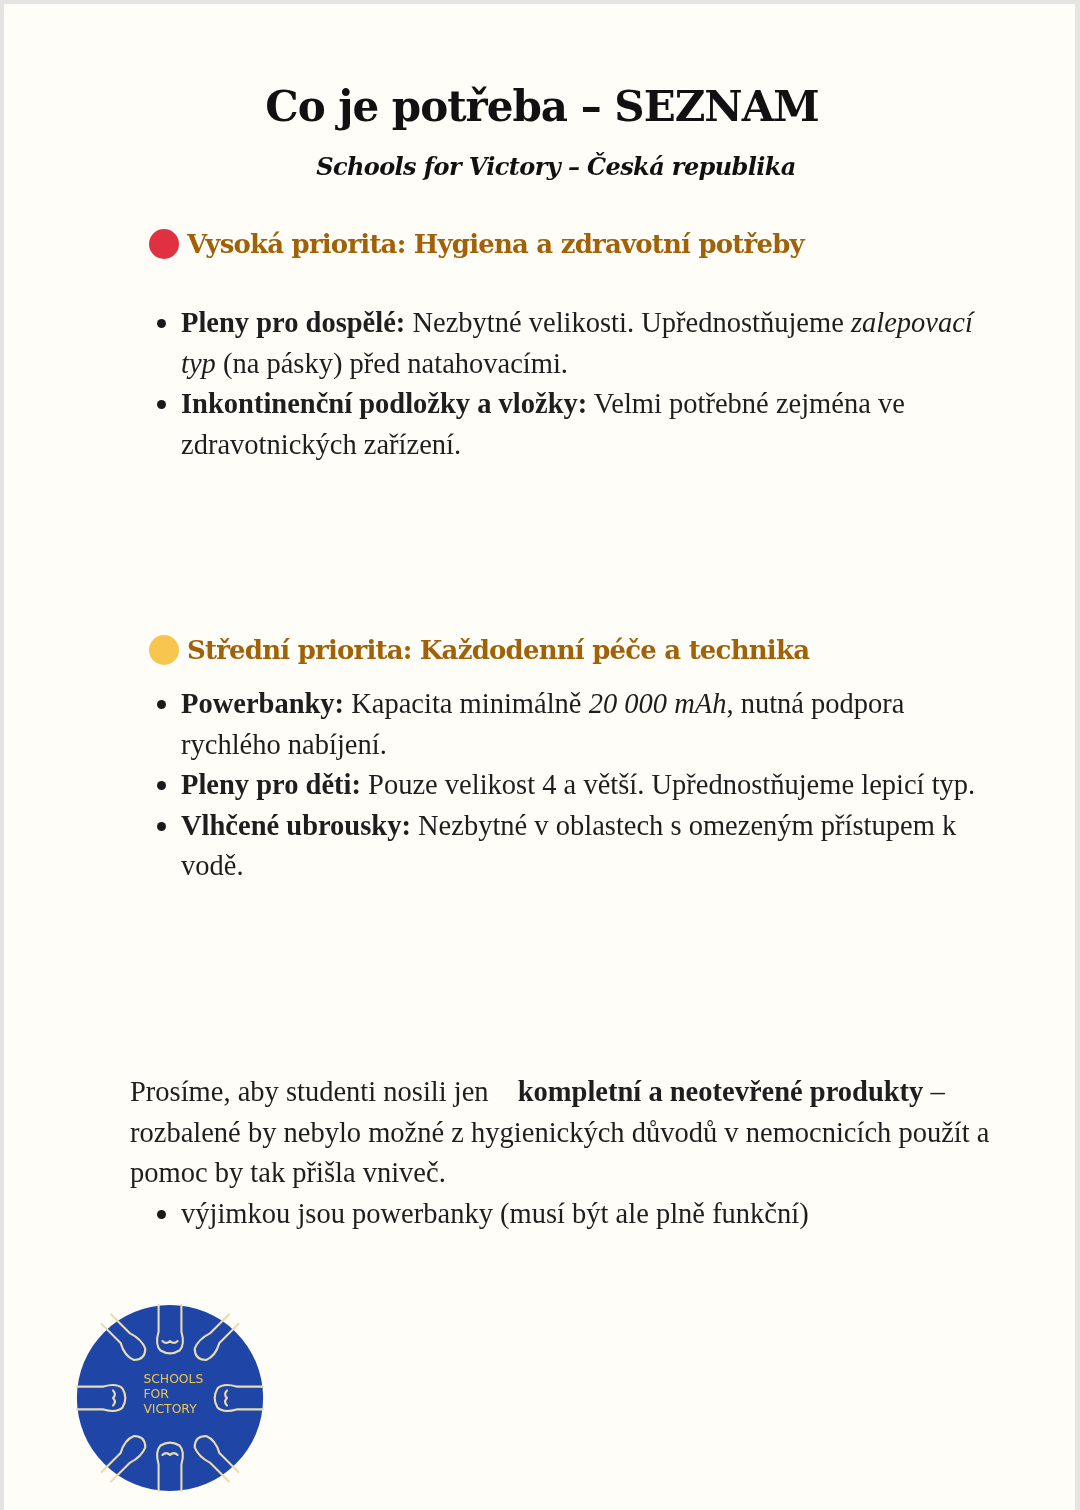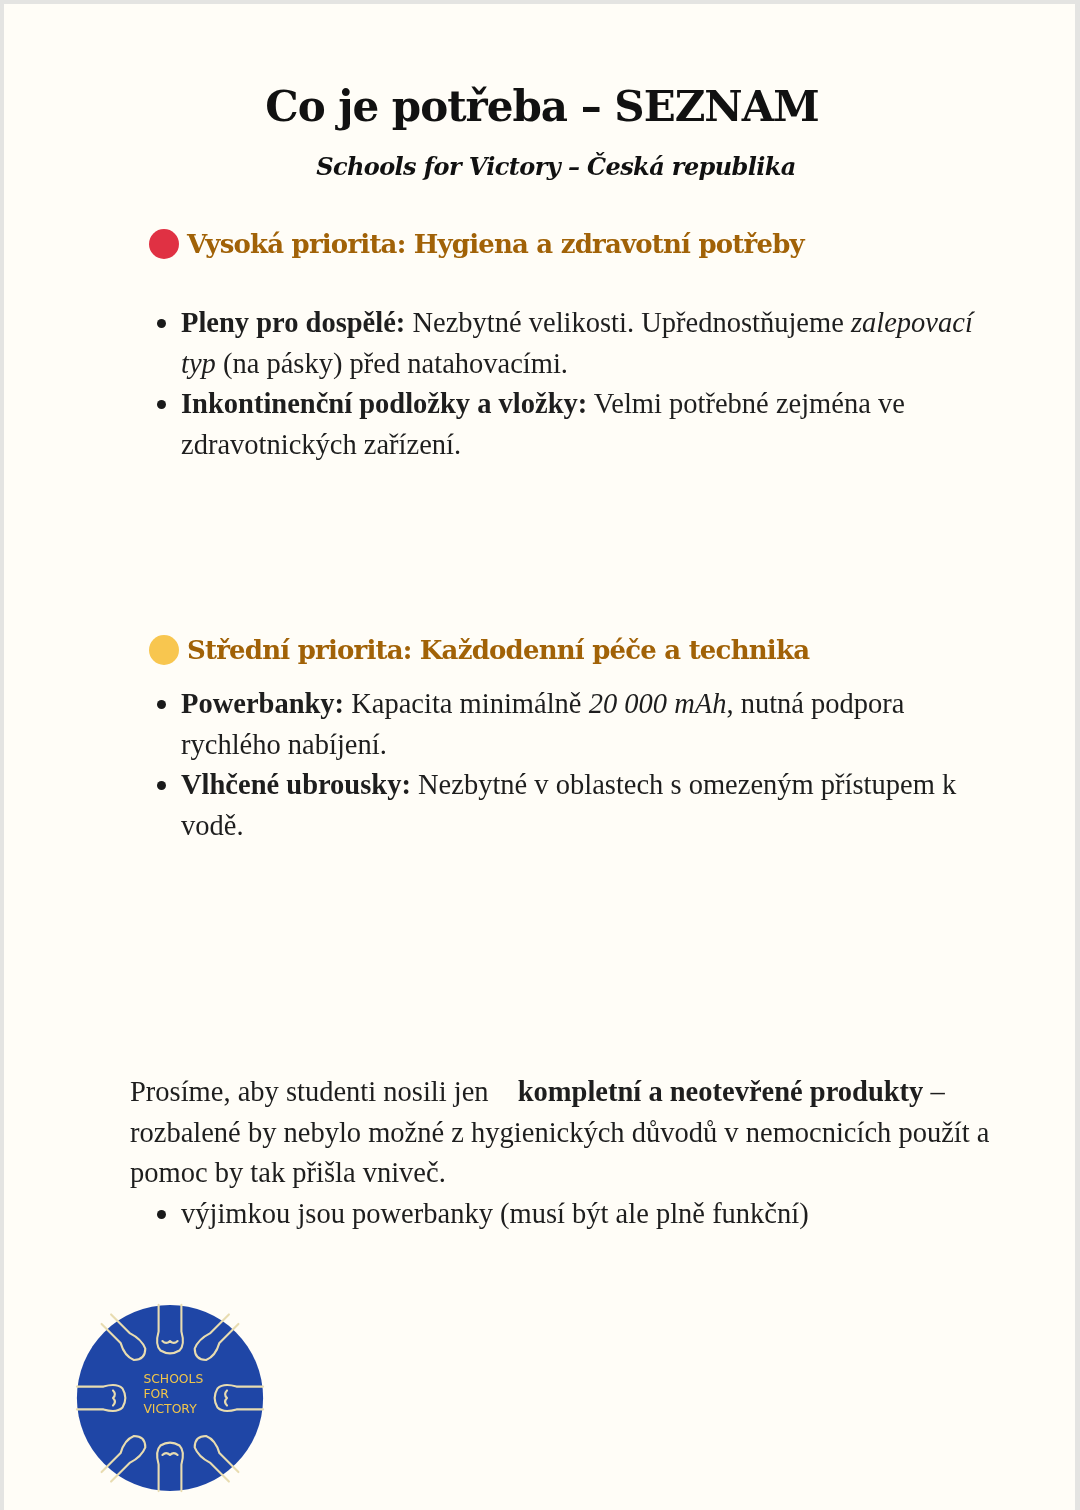--- a/index.html
+++ b/index.html
@@ -146,20 +146,24 @@
     <span>Střední priorita: Každodenní péče a technika</span>
   </h2>
 
   <ul class="list" style="top:680px;">
     <li>
       <span class="bullet"></span>
       <span class="lab">Powerbanky:</span><span> Kapacita minimálně </span><span class="em">20 000 mAh</span><span>, nutná podpora rychlého nabíjení.</span>
     </li>
     <li>
       <span class="bullet"></span>
+      <span class="lab">Pleny pro děti:</span><span> Pouze velikost 4 a větší. Upřednostňujeme lepicí typ.</span>
+    </li>
+    <li>
+      <span class="bullet"></span>
       <span class="lab">Vlhčené ubrousky:</span><span> Nezbytné v oblastech s omezeným přístupem k vodě.</span>
     </li>
   </ul>
 
   <div class="note">
     <span>Prosíme, aby studenti nosili jen </span><b>kompletní a neotevřené produkty</b><span> – rozbalené by nebylo možné z hygienických důvodů v nemocnicích použít a pomoc by tak přišla vniveč.</span>
     <ul class="list" style="position:relative; left:24px; top:0; width:830px;">
       <li>
         <span class="bullet"></span>
         <span>výjimkou jsou powerbanky (musí být ale plně funkční)</span>

